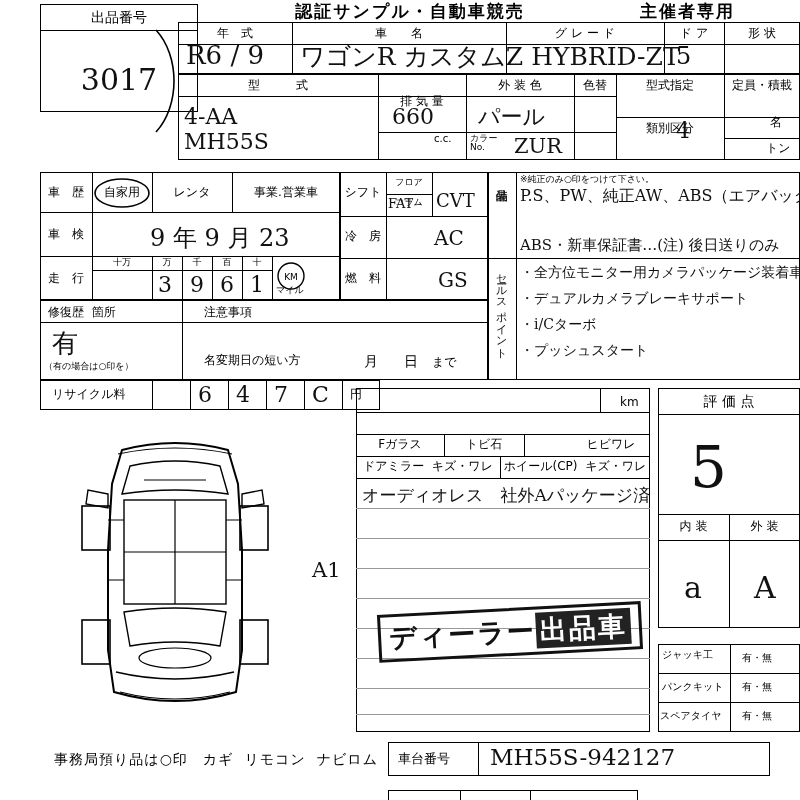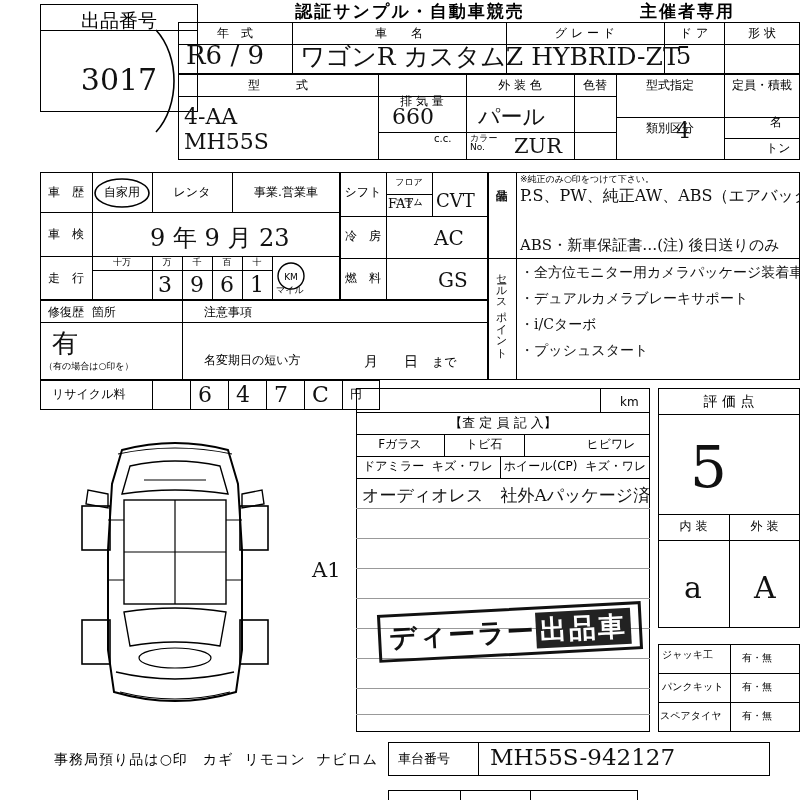--- a/index.html
+++ b/index.html
@@ -19,21 +19,21 @@
   .stampdark{background:#222;color:#fff;padding:0 4px;display:inline-block;}
   svg{display:block;}
 </style>
 </head>
 <body>
 
 <div id="sheet">
 
   <div class="bx" style="left:40px;top:4px;width:158px;height:108px;"></div>
   <div class="hline" style="left:40px;top:30px;width:158px;"></div>
-  <div class="lbl c" style="left:40px;top:10px;width:158px;font-size:19px;">出品番号</div>
+  <div class="lbl c" style="left:40px;top:10px;width:158px;font-size:14px;">出品番号</div>
   <div class="hw big" style="left:40px;top:62px;width:158px;text-align:center;">3017</div>
 
   <div class="lbl c" style="left:250px;top:2px;width:320px;font-size:17px;font-weight:bold;letter-spacing:2px;">認証サンプル・自動車競売</div>
   <div class="lbl" style="left:640px;top:2px;font-size:17px;font-weight:bold;letter-spacing:2px;">主催者専用</div>
 
   <div class="bx" style="left:178px;top:22px;width:622px;height:52px;"></div>
   <div class="vline" style="left:292px;top:22px;height:52px;"></div>
   <div class="vline" style="left:506px;top:22px;height:52px;"></div>
   <div class="vline" style="left:664px;top:22px;height:52px;"></div>
   <div class="vline" style="left:724px;top:22px;height:52px;"></div>
@@ -187,21 +187,20 @@
   <div class="hline" style="left:356px;top:412px;width:294px;"></div>
   <div class="hline" style="left:356px;top:434px;width:294px;"></div>
   <div class="hline" style="left:356px;top:456px;width:294px;"></div>
   <div class="hline" style="left:356px;top:478px;width:294px;"></div>
   <div class="vline" style="left:600px;top:388px;height:24px;"></div>
   <div class="vline" style="left:444px;top:434px;height:22px;"></div>
   <div class="vline" style="left:524px;top:434px;height:22px;"></div>
   <div class="vline" style="left:500px;top:456px;height:22px;"></div>
 
   <div class="lbl" style="left:620px;top:396px;">km</div>
-  <div class="lbl c" style="left:356px;top:416px;width:294px;font-size:13px;">【査 定 員 記 入】</div>
   <div class="lbl c" style="left:356px;top:438px;width:88px;">Fガラス</div>
   <div class="lbl c" style="left:444px;top:438px;width:80px;">トビ石</div>
   <div class="lbl c" style="left:524px;top:438px;width:126px;padding-left:24px;">ヒビワレ</div>
   <div class="lbl c" style="left:356px;top:460px;width:144px;">ドアミラー  キズ・ワレ</div>
   <div class="lbl c" style="left:500px;top:460px;width:150px;">ホイール(CP)  キズ・ワレ</div>
 
   <div class="hline" style="left:356px;top:508px;width:294px;background:#999;"></div>
   <div class="hline" style="left:356px;top:538px;width:294px;background:#999;"></div>
   <div class="hline" style="left:356px;top:568px;width:294px;background:#999;"></div>
   <div class="hline" style="left:356px;top:598px;width:294px;background:#999;"></div>

